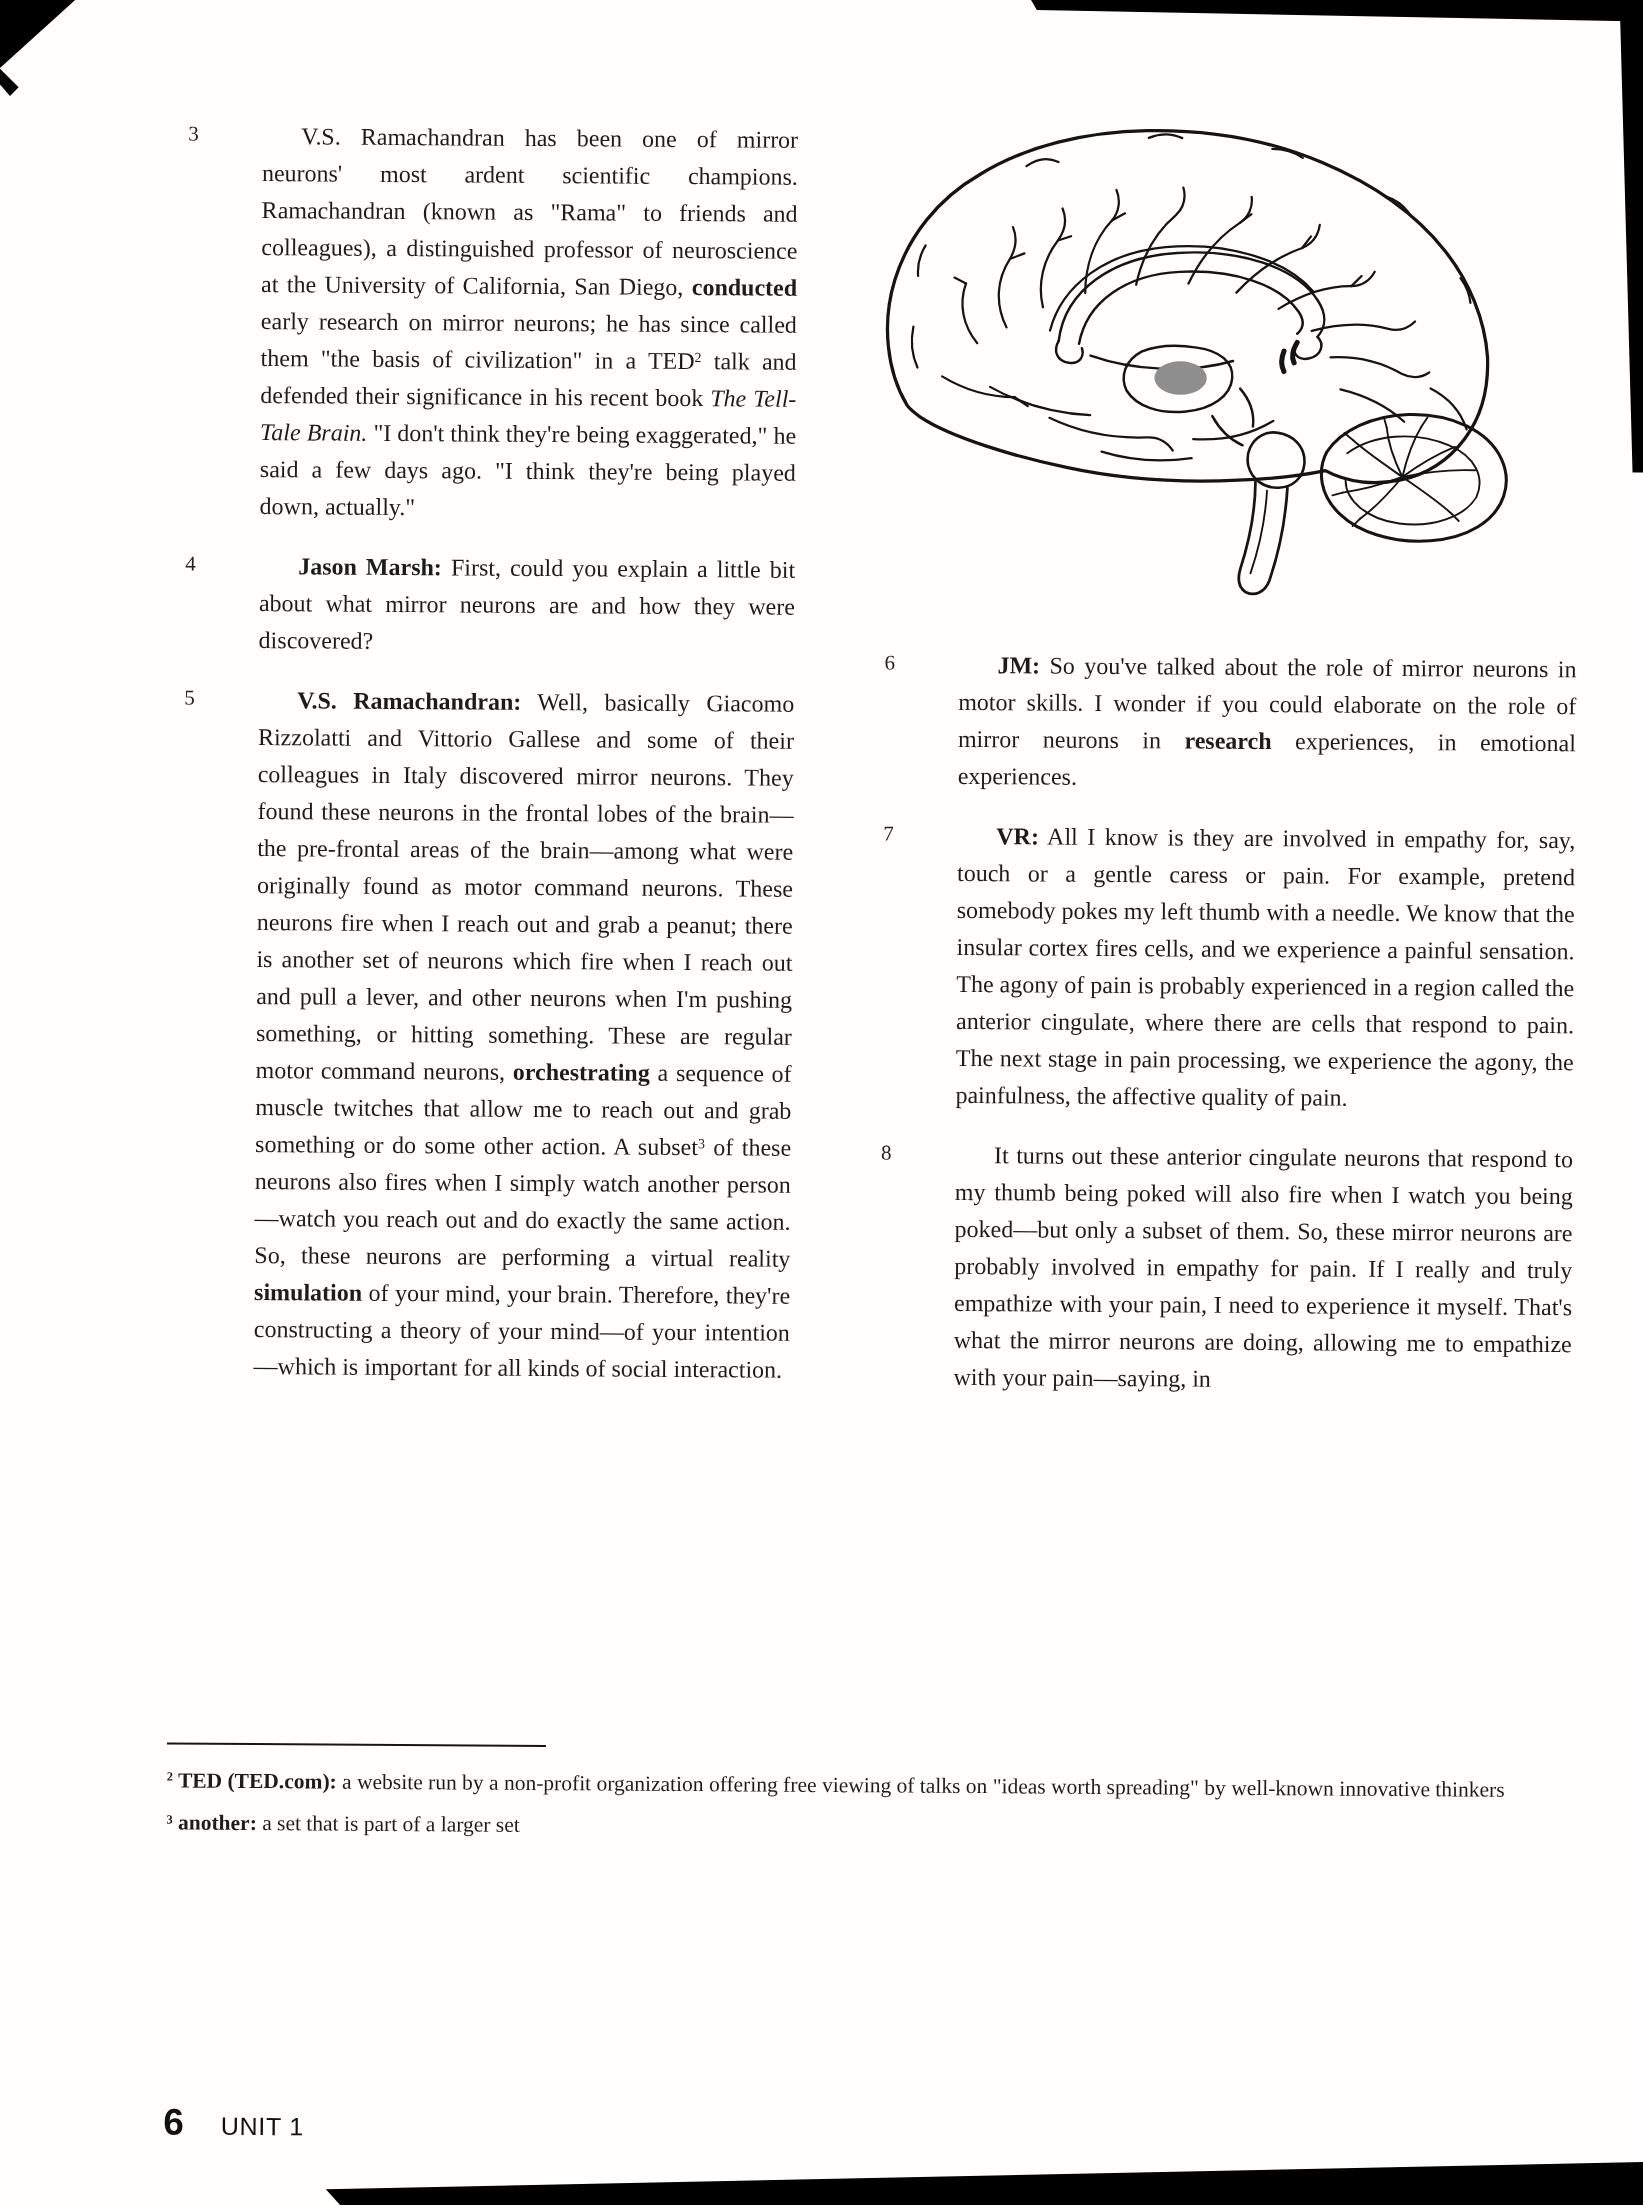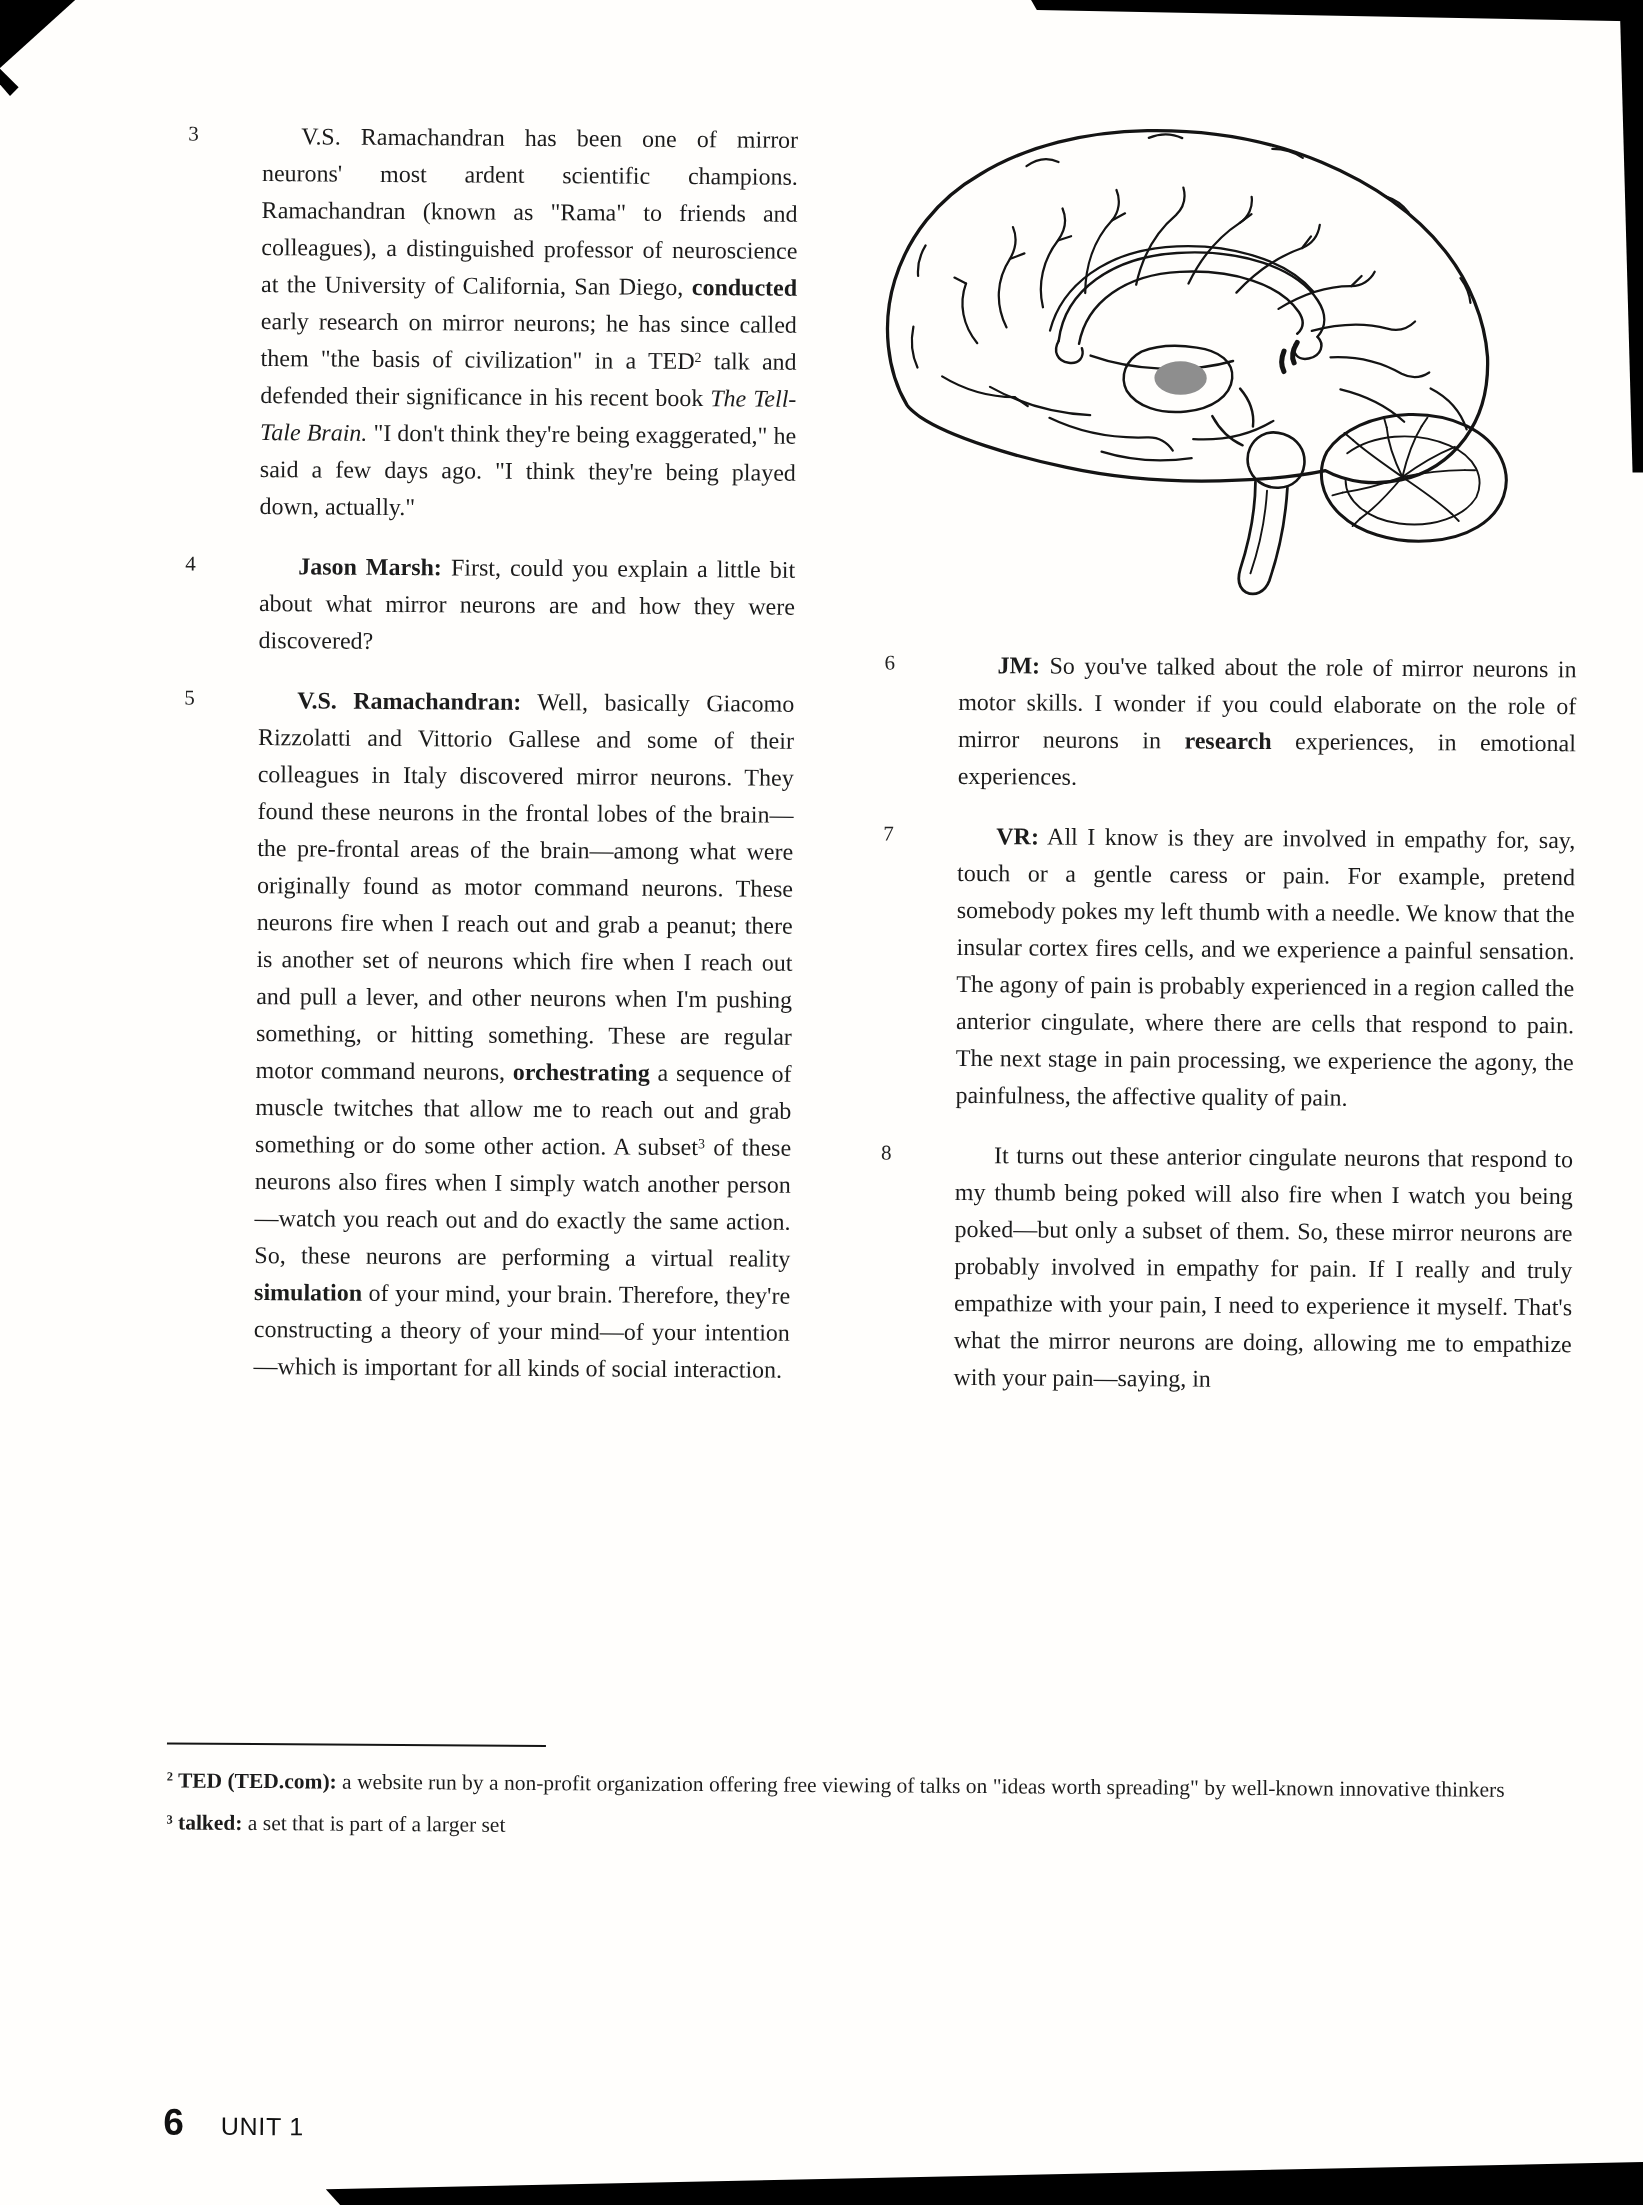--- a/index.html
+++ b/index.html
@@ -162,21 +162,21 @@
       </section>
     </div>
 
     <div class="footnotes">
       <div class="fn-rule"></div>
       <div>
           <div class="para">
             <div class="ptext"><sup>2</sup><span class="b"> TED (TED.com):</span><span> a website run by a non-profit organization offering free viewing of talks on "ideas worth spreading" by well-known innovative thinkers</span></div>
           </div>
           <div class="para">
-            <div class="ptext"><sup>3</sup><span class="b"> talked:</span><span> a set that is part of a larger set</span></div>
+            <div class="ptext"><sup>3</sup><span class="b"> another:</span><span> a set that is part of a larger set</span></div>
           </div>
         </div>
     </div>
 
     <div class="footer">
       <span class="pgnum">6</span>
       <span class="unit">UNIT 1</span>
     </div>
 
   </div>

